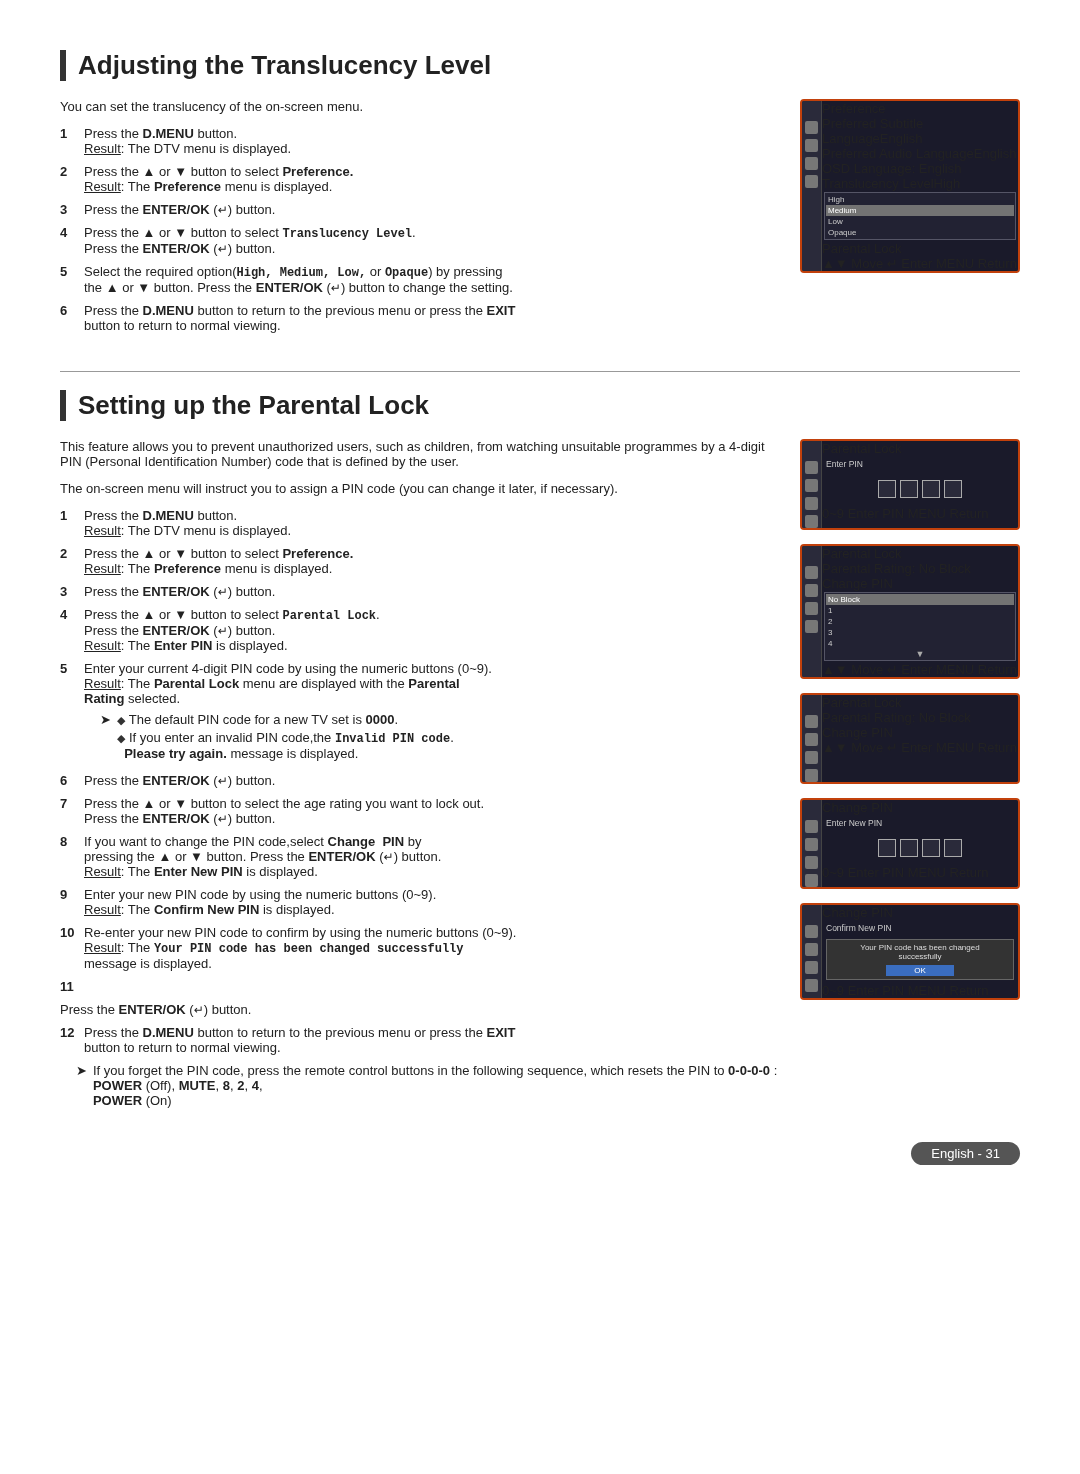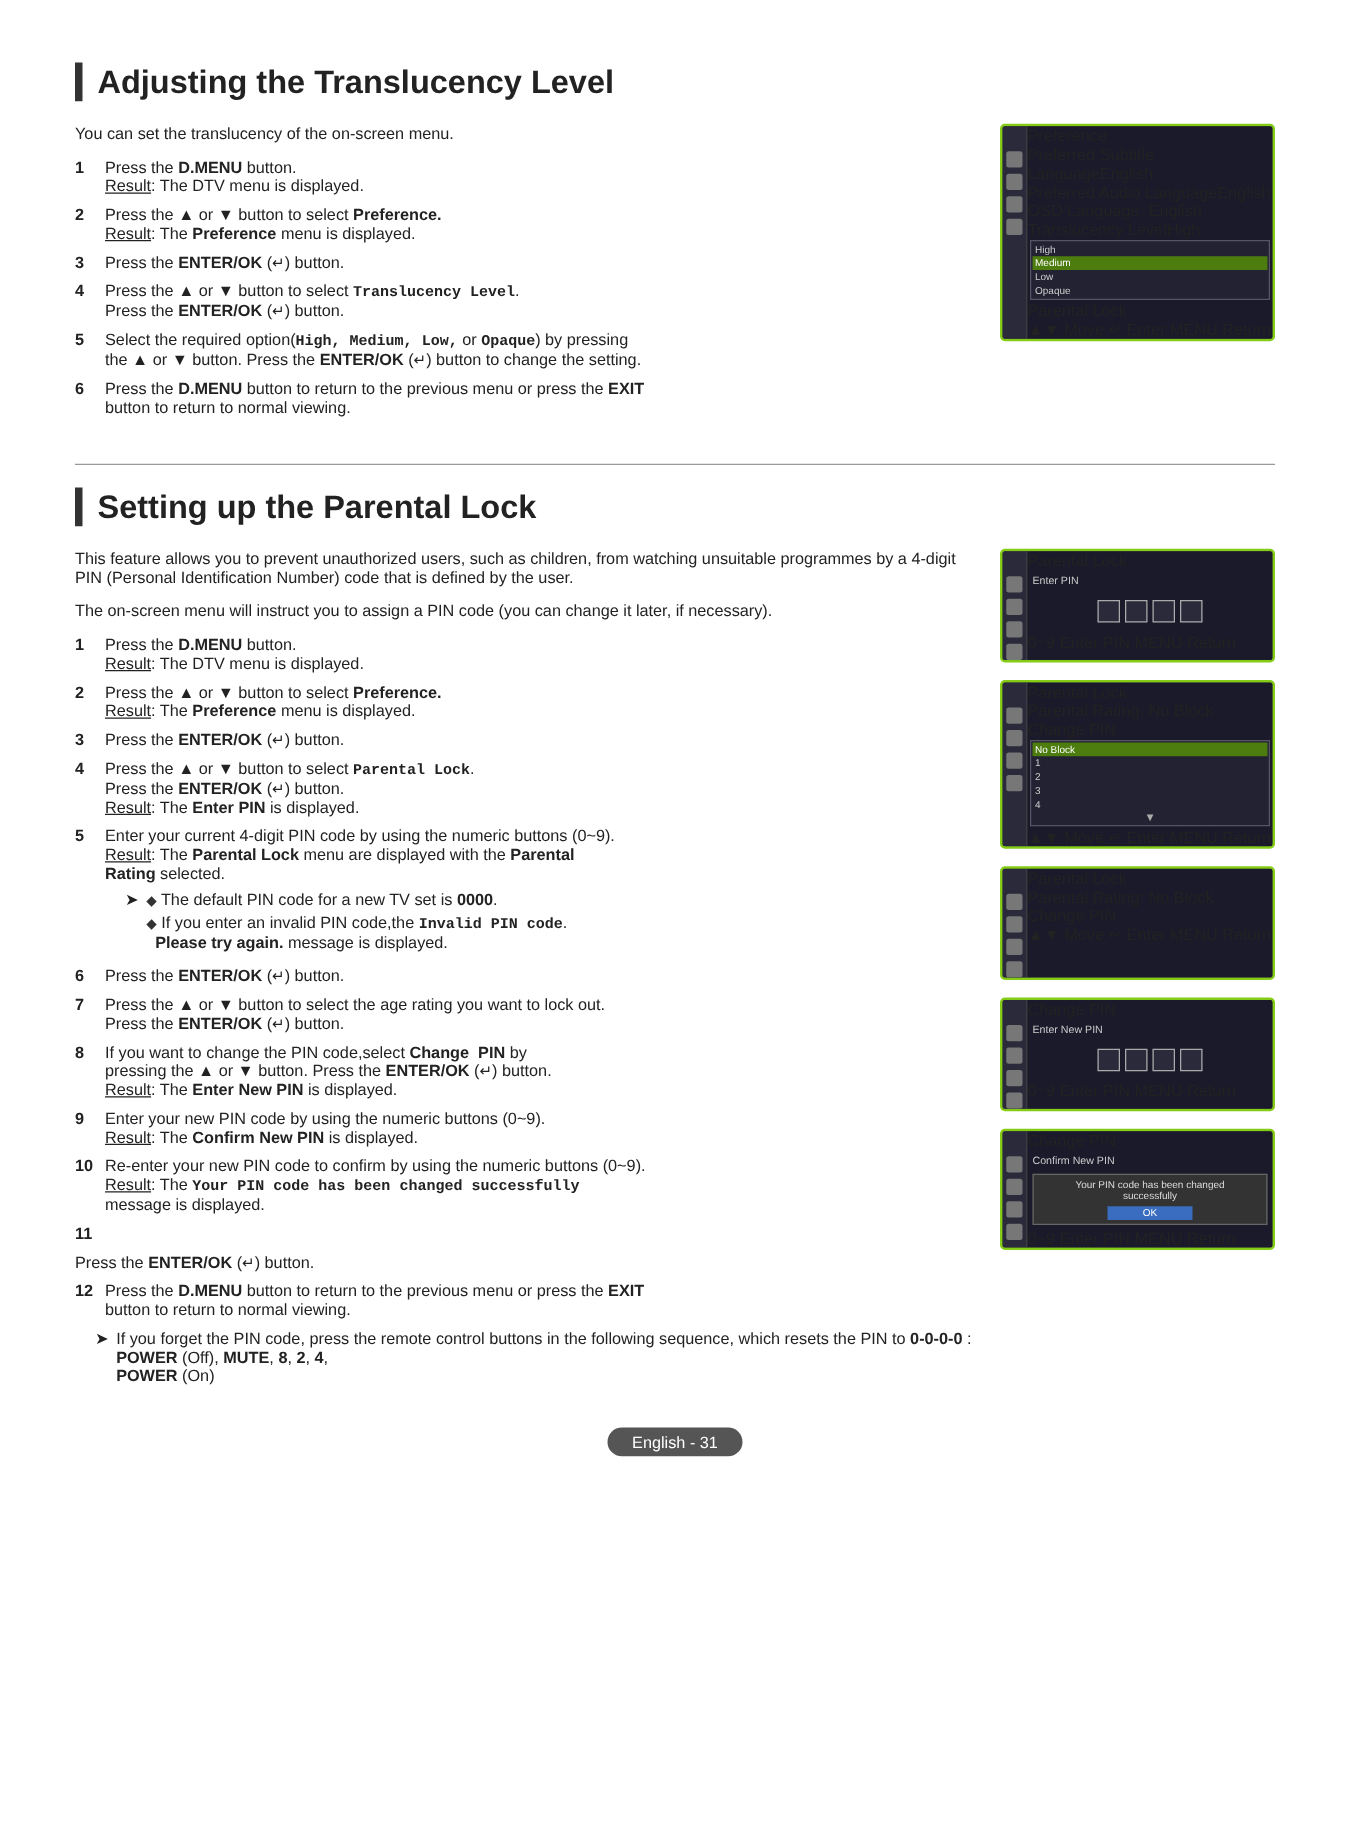--- a/index.html
+++ b/index.html
@@ -50,21 +50,21 @@
       font-weight: bold;
       min-width: 16px;
     }
 
     .step-body {
       flex: 1;
     }
 
     .tv-wrapper {
       background: #2a2a3a;
-      border: 2px solid #84cc16;
+      border: 2px solid #c2410c;
       border-radius: 4px;
       overflow: hidden;
       margin-bottom: 6px;
       display: flex;
     }
 
     .tv-icons-col {
       background: #2a2a3a;
       padding: 20px 3px 0;
       display: flex;
@@ -99,26 +99,26 @@
       border: 1.5px solid #aaa;
       background: #2a2a3a;
     }
 
     .screen-dropdown-item {
       padding: 1px 2px;
       font-size: 8px;
       color: #ccc;
     }
     .screen-dropdown-item.active {
-      background: #4d7c0f;
+      background: #737373;
       color: #fff;
     }
 
     .page-footer {
-      text-align: center;
+      text-align: right;
       margin-top: 30px;
     }
 
     .footer-badge {
       display: inline-block;
       background: #555;
       color: #fff;
       padding: 4px 20px;
       border-radius: 12px;
       font-size: 13px;

